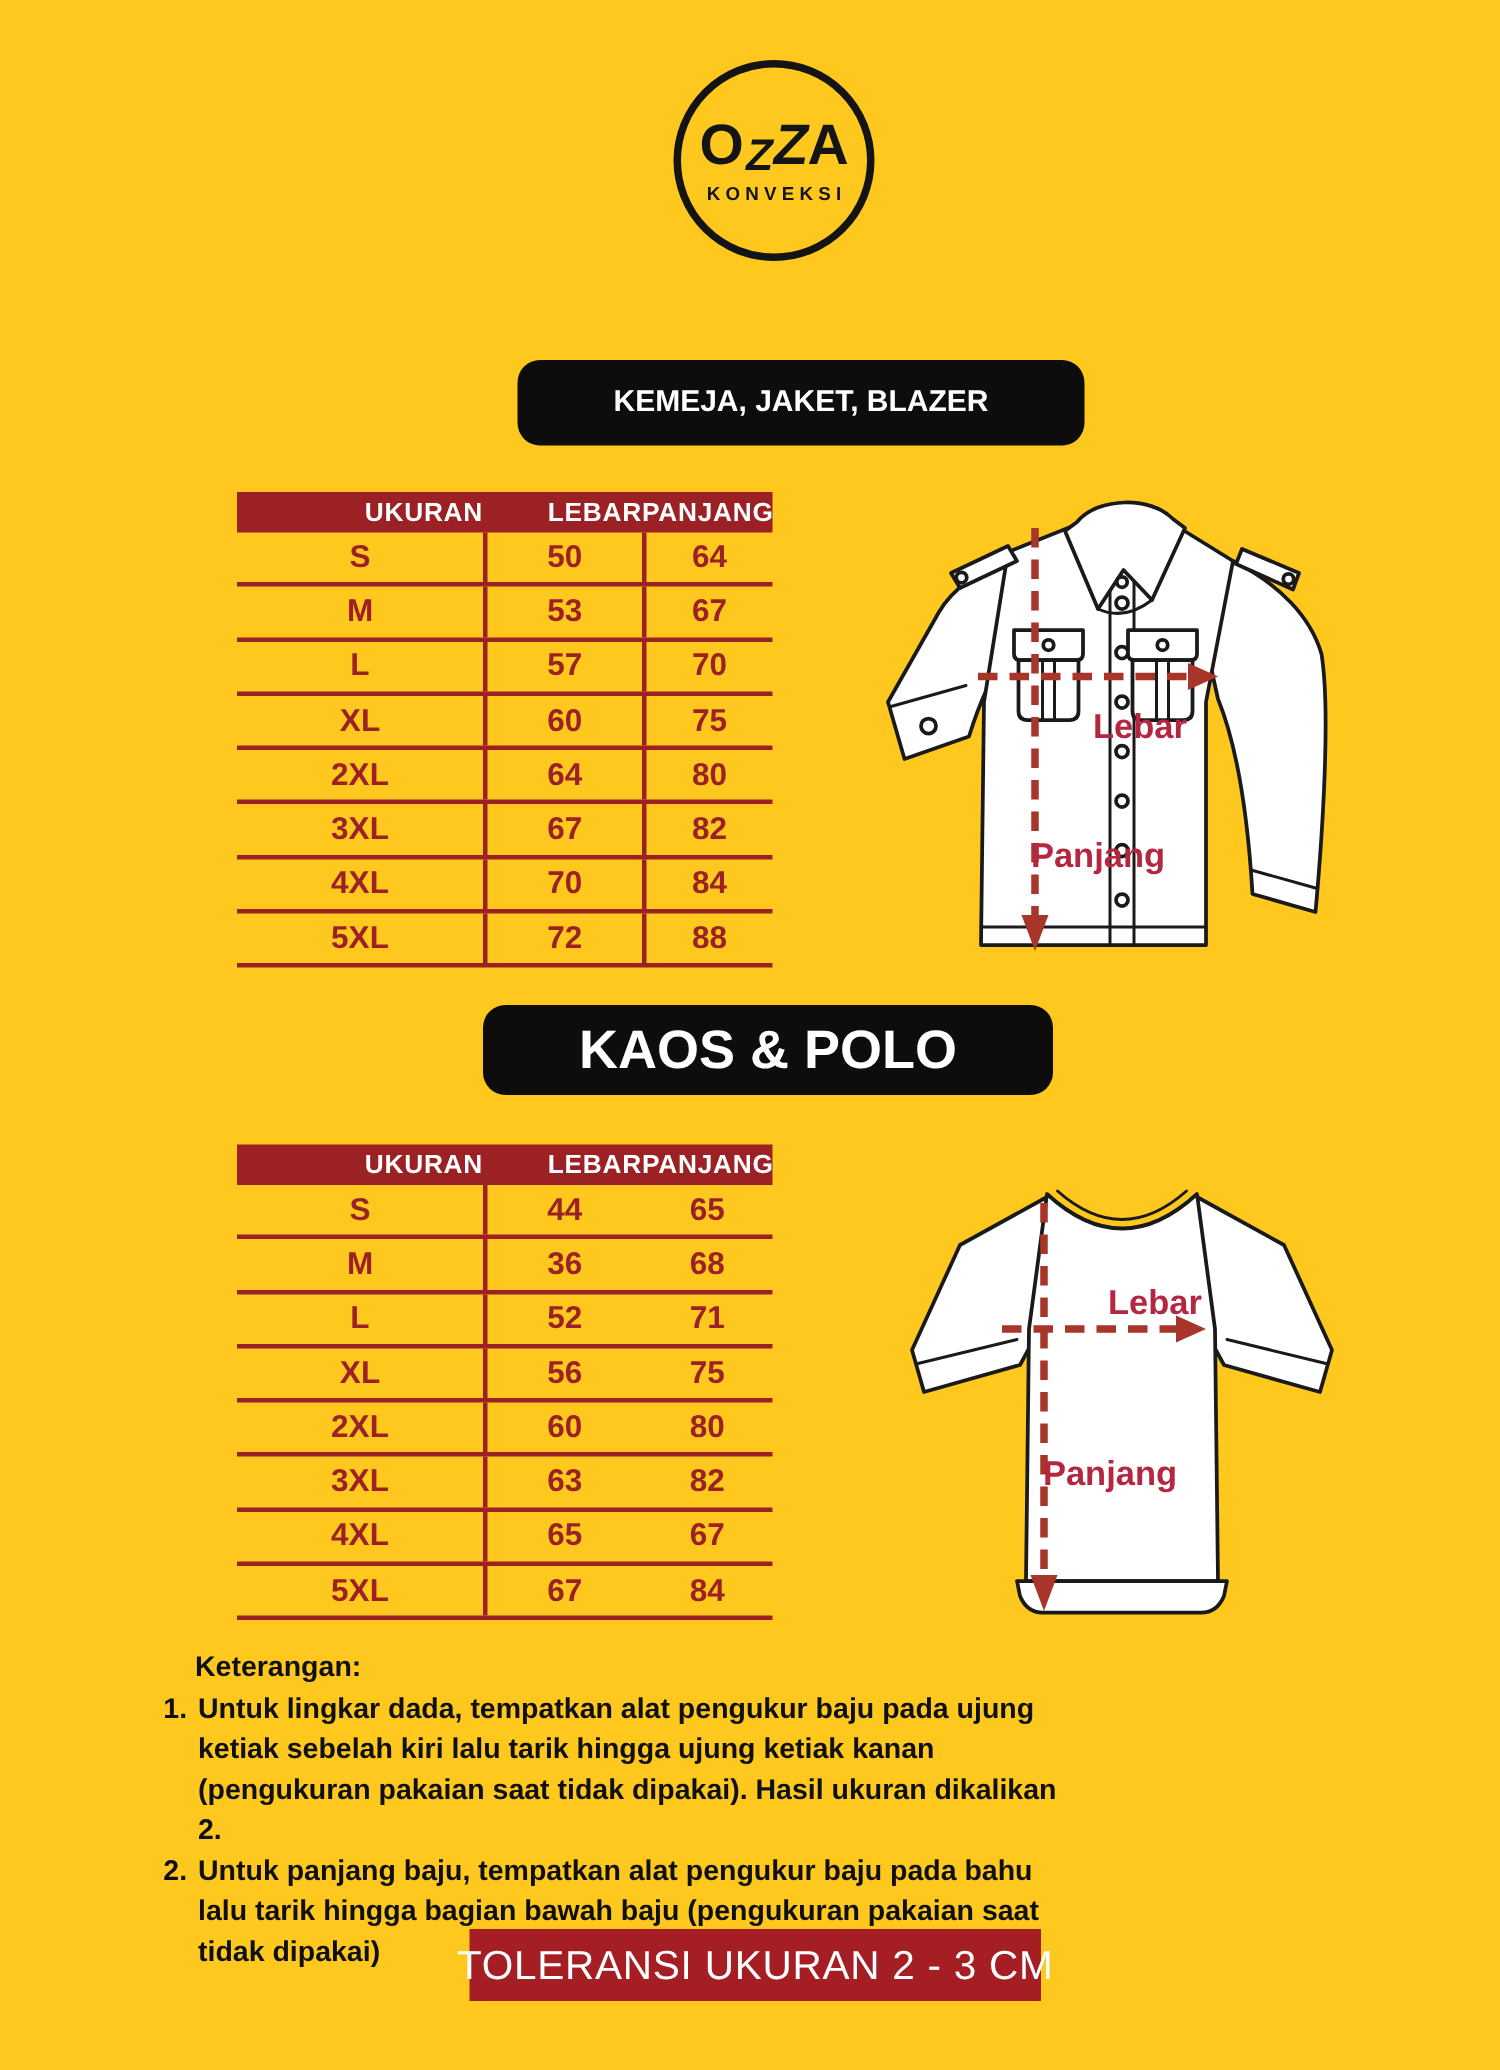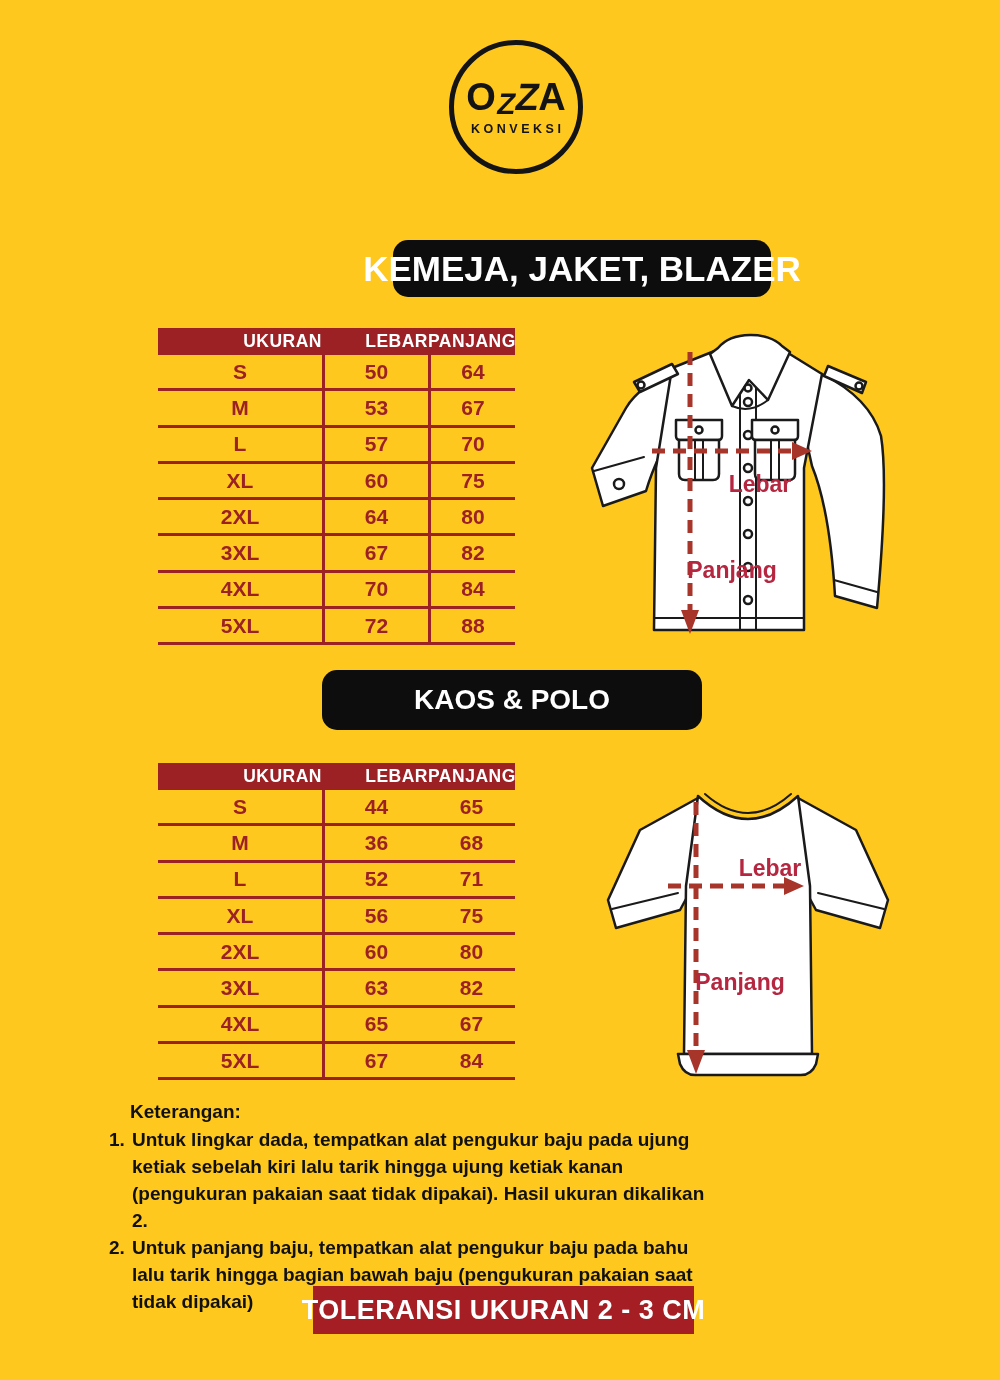--- a/index.html
+++ b/index.html
@@ -43,22 +43,22 @@
     position: absolute; left: 523px; top: 176px; transform: translateX(-50%);
     font-size: 41px; font-weight: 800; letter-spacing: 1px;
     color: var(--ink); white-space: nowrap;
   }
   
   .banner-black {
     position: absolute; background: var(--banner_black); color: #ffffff;
     border-radius: 15px; display: flex; align-items: center; justify-content: center;
     font-weight: 800; white-space: nowrap;
   }
-  .banner-kemeja { left: 345px; top: 240px; width: 378px; height: 57px; font-size: 35px; margin-left: 48px; }
-  .banner-kaos   { left: 322px; top: 670px; width: 380px; height: 60px; font-size: 28px; }
+  .banner-kemeja { left: 345px; top: 240px; width: 378px; height: 57px; font-size: 20px; }
+  .banner-kaos   { left: 322px; top: 670px; width: 380px; height: 60px; font-size: 36px; }
   
   .size-table { position: absolute; width: 357px; }
   .table-kemeja { left: 158px; top: 328px; }
   .table-kaos   { left: 158px; top: 763px; }
   .t-header {
     display: grid; grid-template-columns: 164px 106px 87px;
     background: var(--dark_red); color: #ffffff; height: 27px;
     align-items: center; text-align: right;
     font-weight: 700; font-size: 17.5px; letter-spacing: 0.5px;
   }
@@ -82,21 +82,21 @@
   
   .notes { position: absolute; left: 130px; top: 1101px; width: 578px; color: #101010; }
   .notes-heading { font-size: 19px; font-weight: 700; margin-bottom: 4px; }
   .notes-list { font-size: 19px; font-weight: 600; line-height: 1.42; }
   .notes-list li { padding-left: 2px; }
   
   .footer-banner {
     position: absolute; left: 313px; top: 1286px; width: 381px; height: 48px;
     background: var(--banner_red); color: #ffffff;
     display: flex; align-items: center; justify-content: center;
-    font-size: 27px; font-weight: 700; letter-spacing: 0.5px; white-space: nowrap;
+    font-size: 27px; font-weight: 400; letter-spacing: 0.5px; white-space: nowrap;
   }
 </style>
 </head>
 <body>
 
 <div class="poster">
 
   <div class="logo-circle">
     <div class="logo-name">
       <span>O</span>

